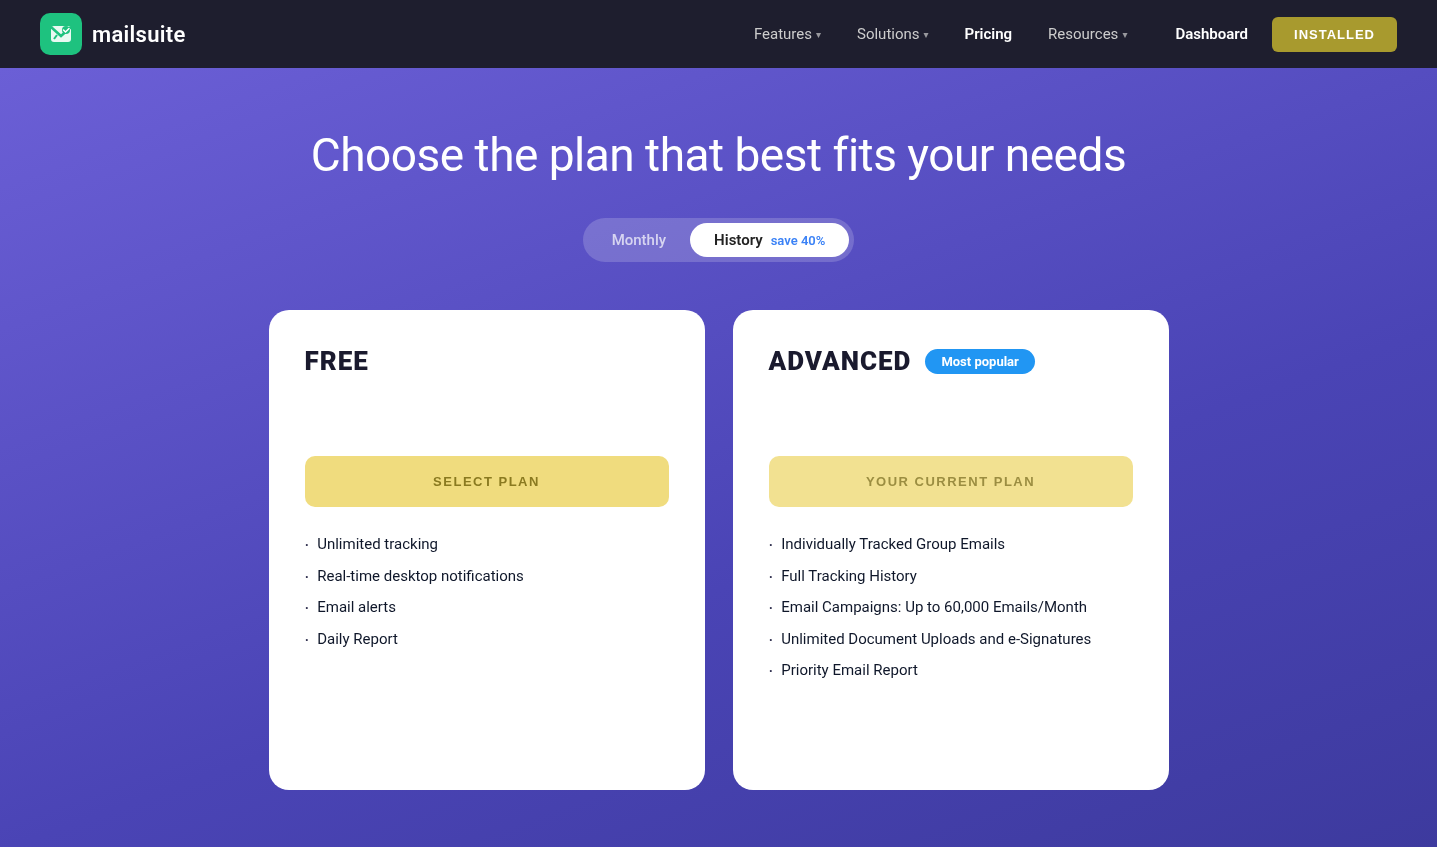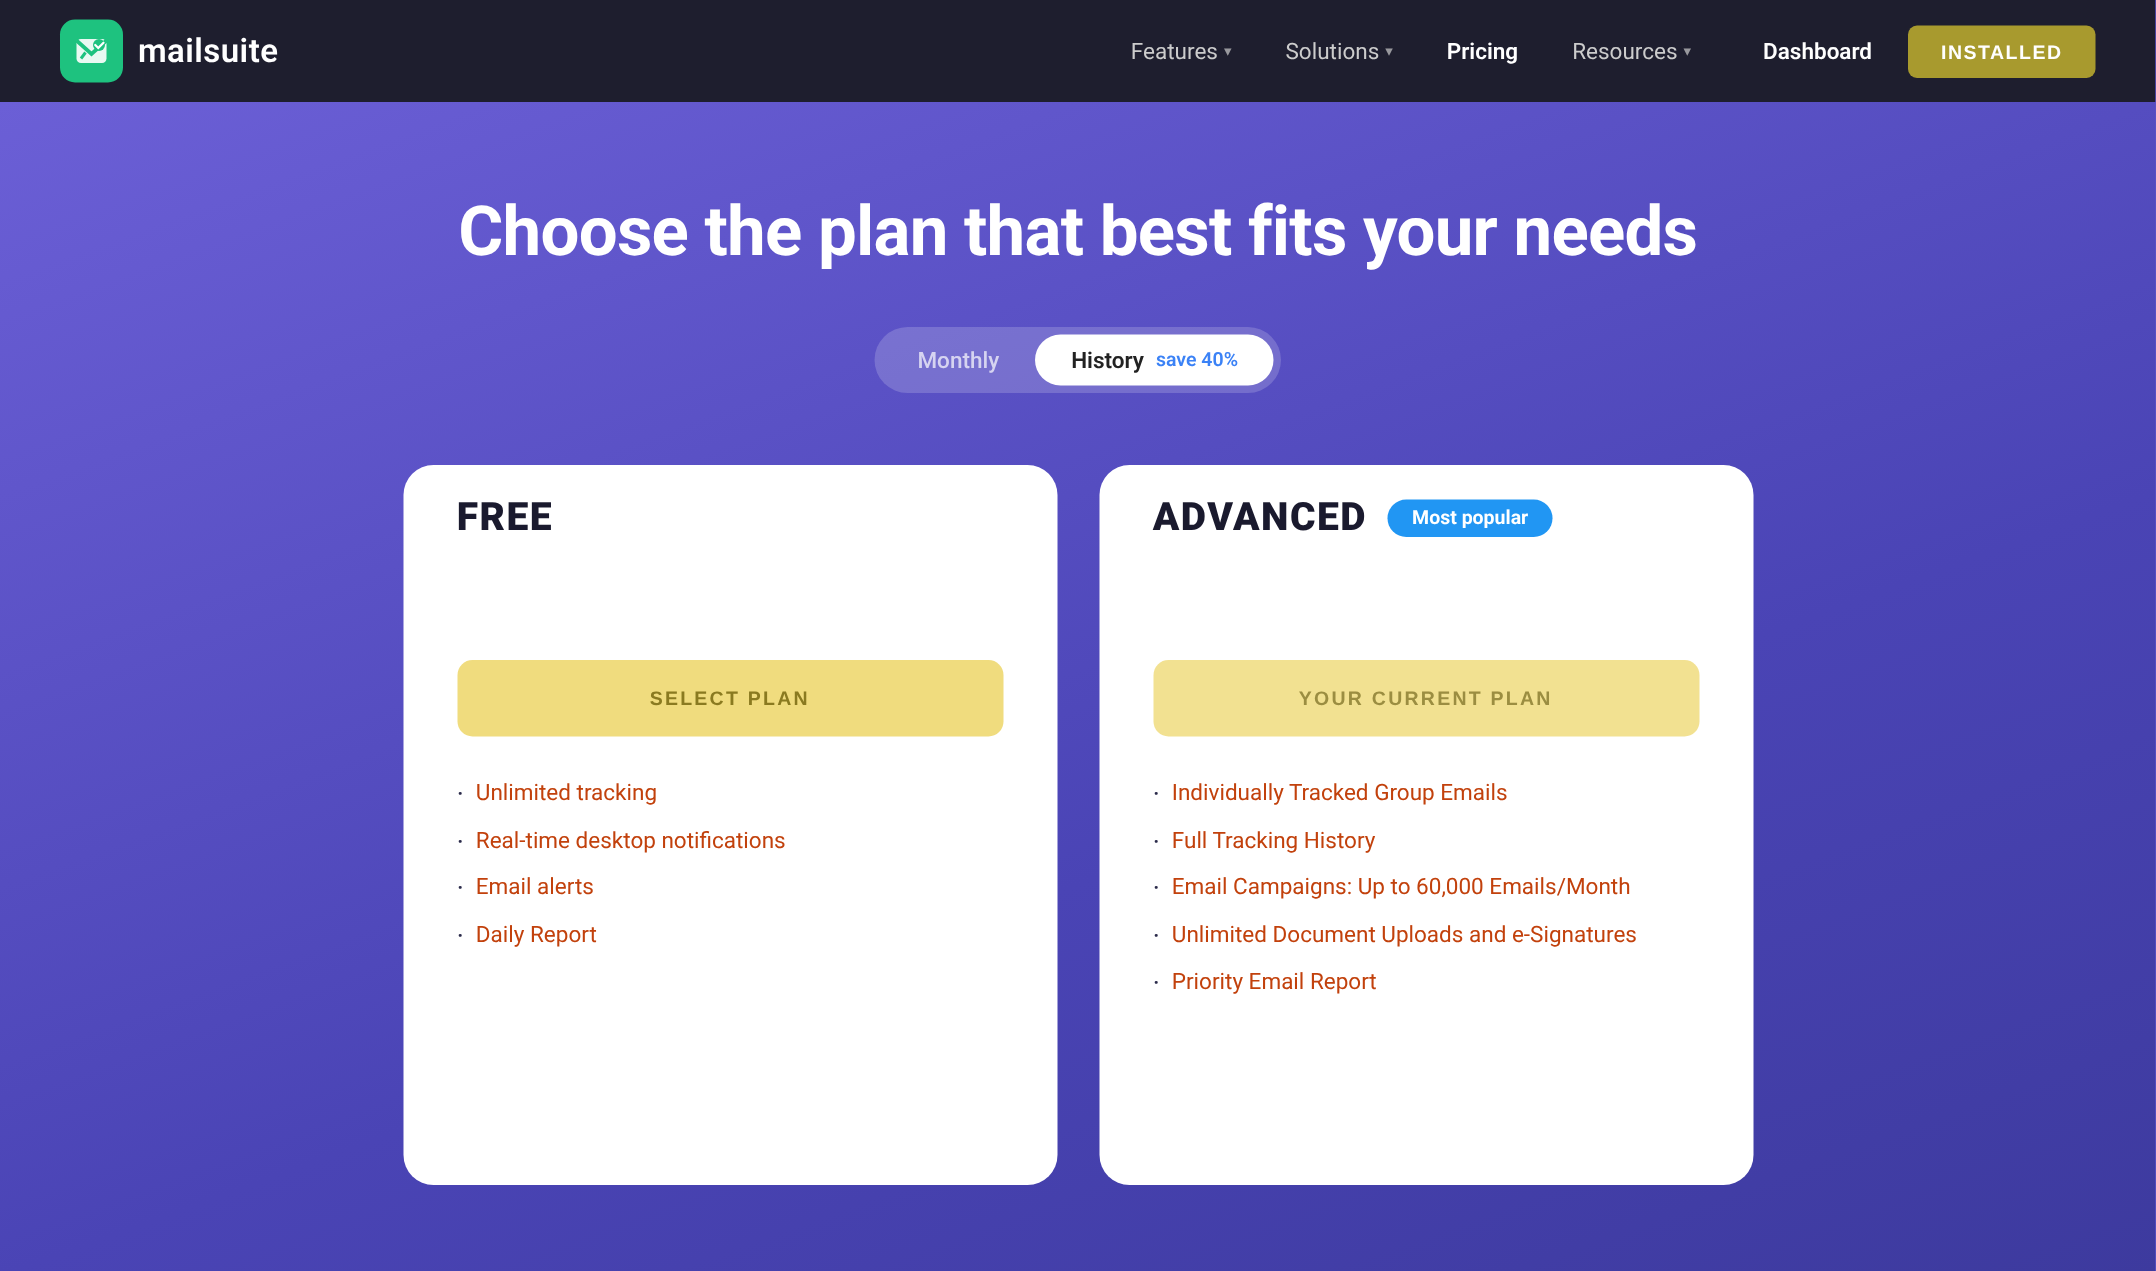--- a/index.html
+++ b/index.html
@@ -85,21 +85,21 @@
       background: linear-gradient(160deg, #6b5fd6 0%, #4a44b5 60%, #3d3a9e 100%);
       min-height: 779px;
       padding: 60px 40px 60px;
       display: flex;
       flex-direction: column;
       align-items: center;
     }
     .page-title {
       color: white;
       font-size: 46px;
-      font-weight: 700;
+      font-weight: 400;
       text-align: center;
       margin-bottom: 36px;
       letter-spacing: -0.5px;
     }
 
     
     .billing-toggle {
       display: flex;
       align-items: center;
       background: rgba(255,255,255,0.18);
@@ -139,21 +139,21 @@
       gap: 28px;
       align-items: flex-start;
       width: 100%;
       max-width: 900px;
     }
 
     
     .plan-card {
       background: white;
       border-radius: 20px;
-      padding: 20px 36px 36px;
+      padding: 36px 36px 36px;
       flex: 1;
       min-height: 480px;
       display: flex;
       flex-direction: column;
     }
     .plan-card-header {
       display: flex;
       align-items: center;
       gap: 14px;
       margin-bottom: 80px;
@@ -195,21 +195,21 @@
       opacity: 0.85;
     }
     .plan-features {
       list-style: none;
       display: flex;
       flex-direction: column;
       gap: 10px;
     }
     .plan-features li {
       font-size: 15px;
-      color: #c2410c;
+      color: #0f172a;
       display: flex;
       align-items: flex-start;
       gap: 8px;
     }
     .plan-features li::before {
       content: '·';
       color: #2a2a4a;
       font-size: 18px;
       line-height: 1.2;
       flex-shrink: 0;

